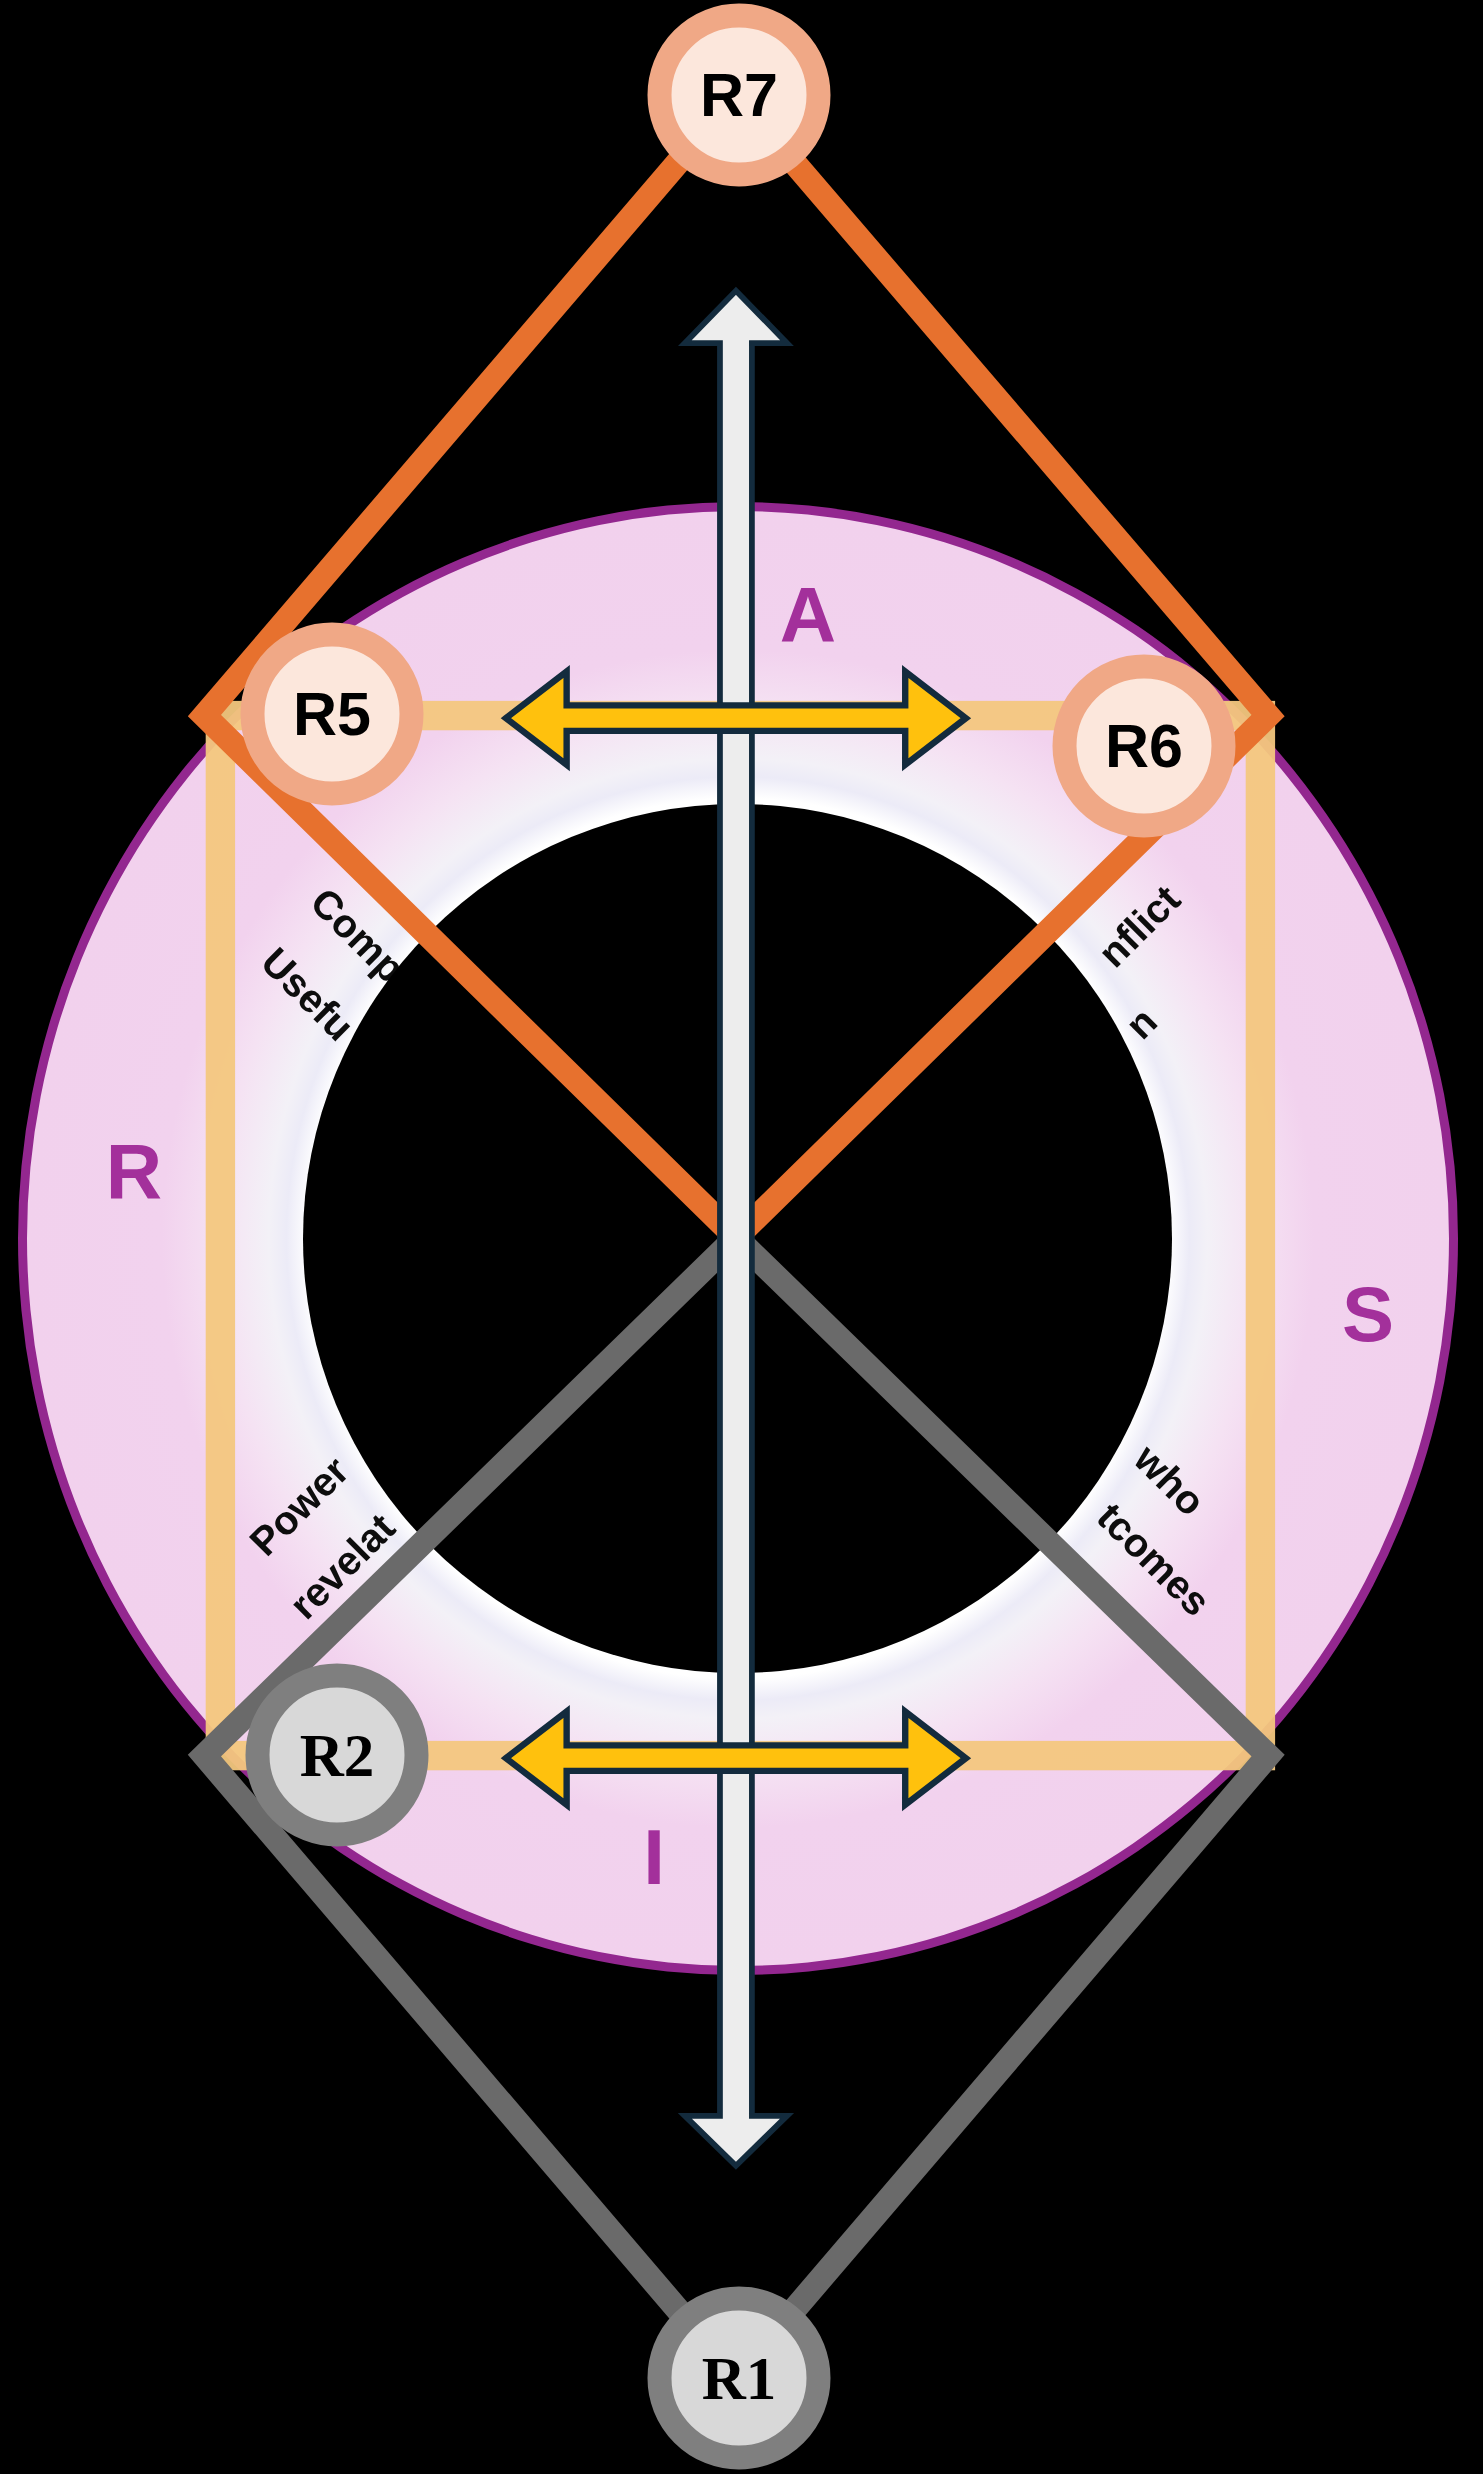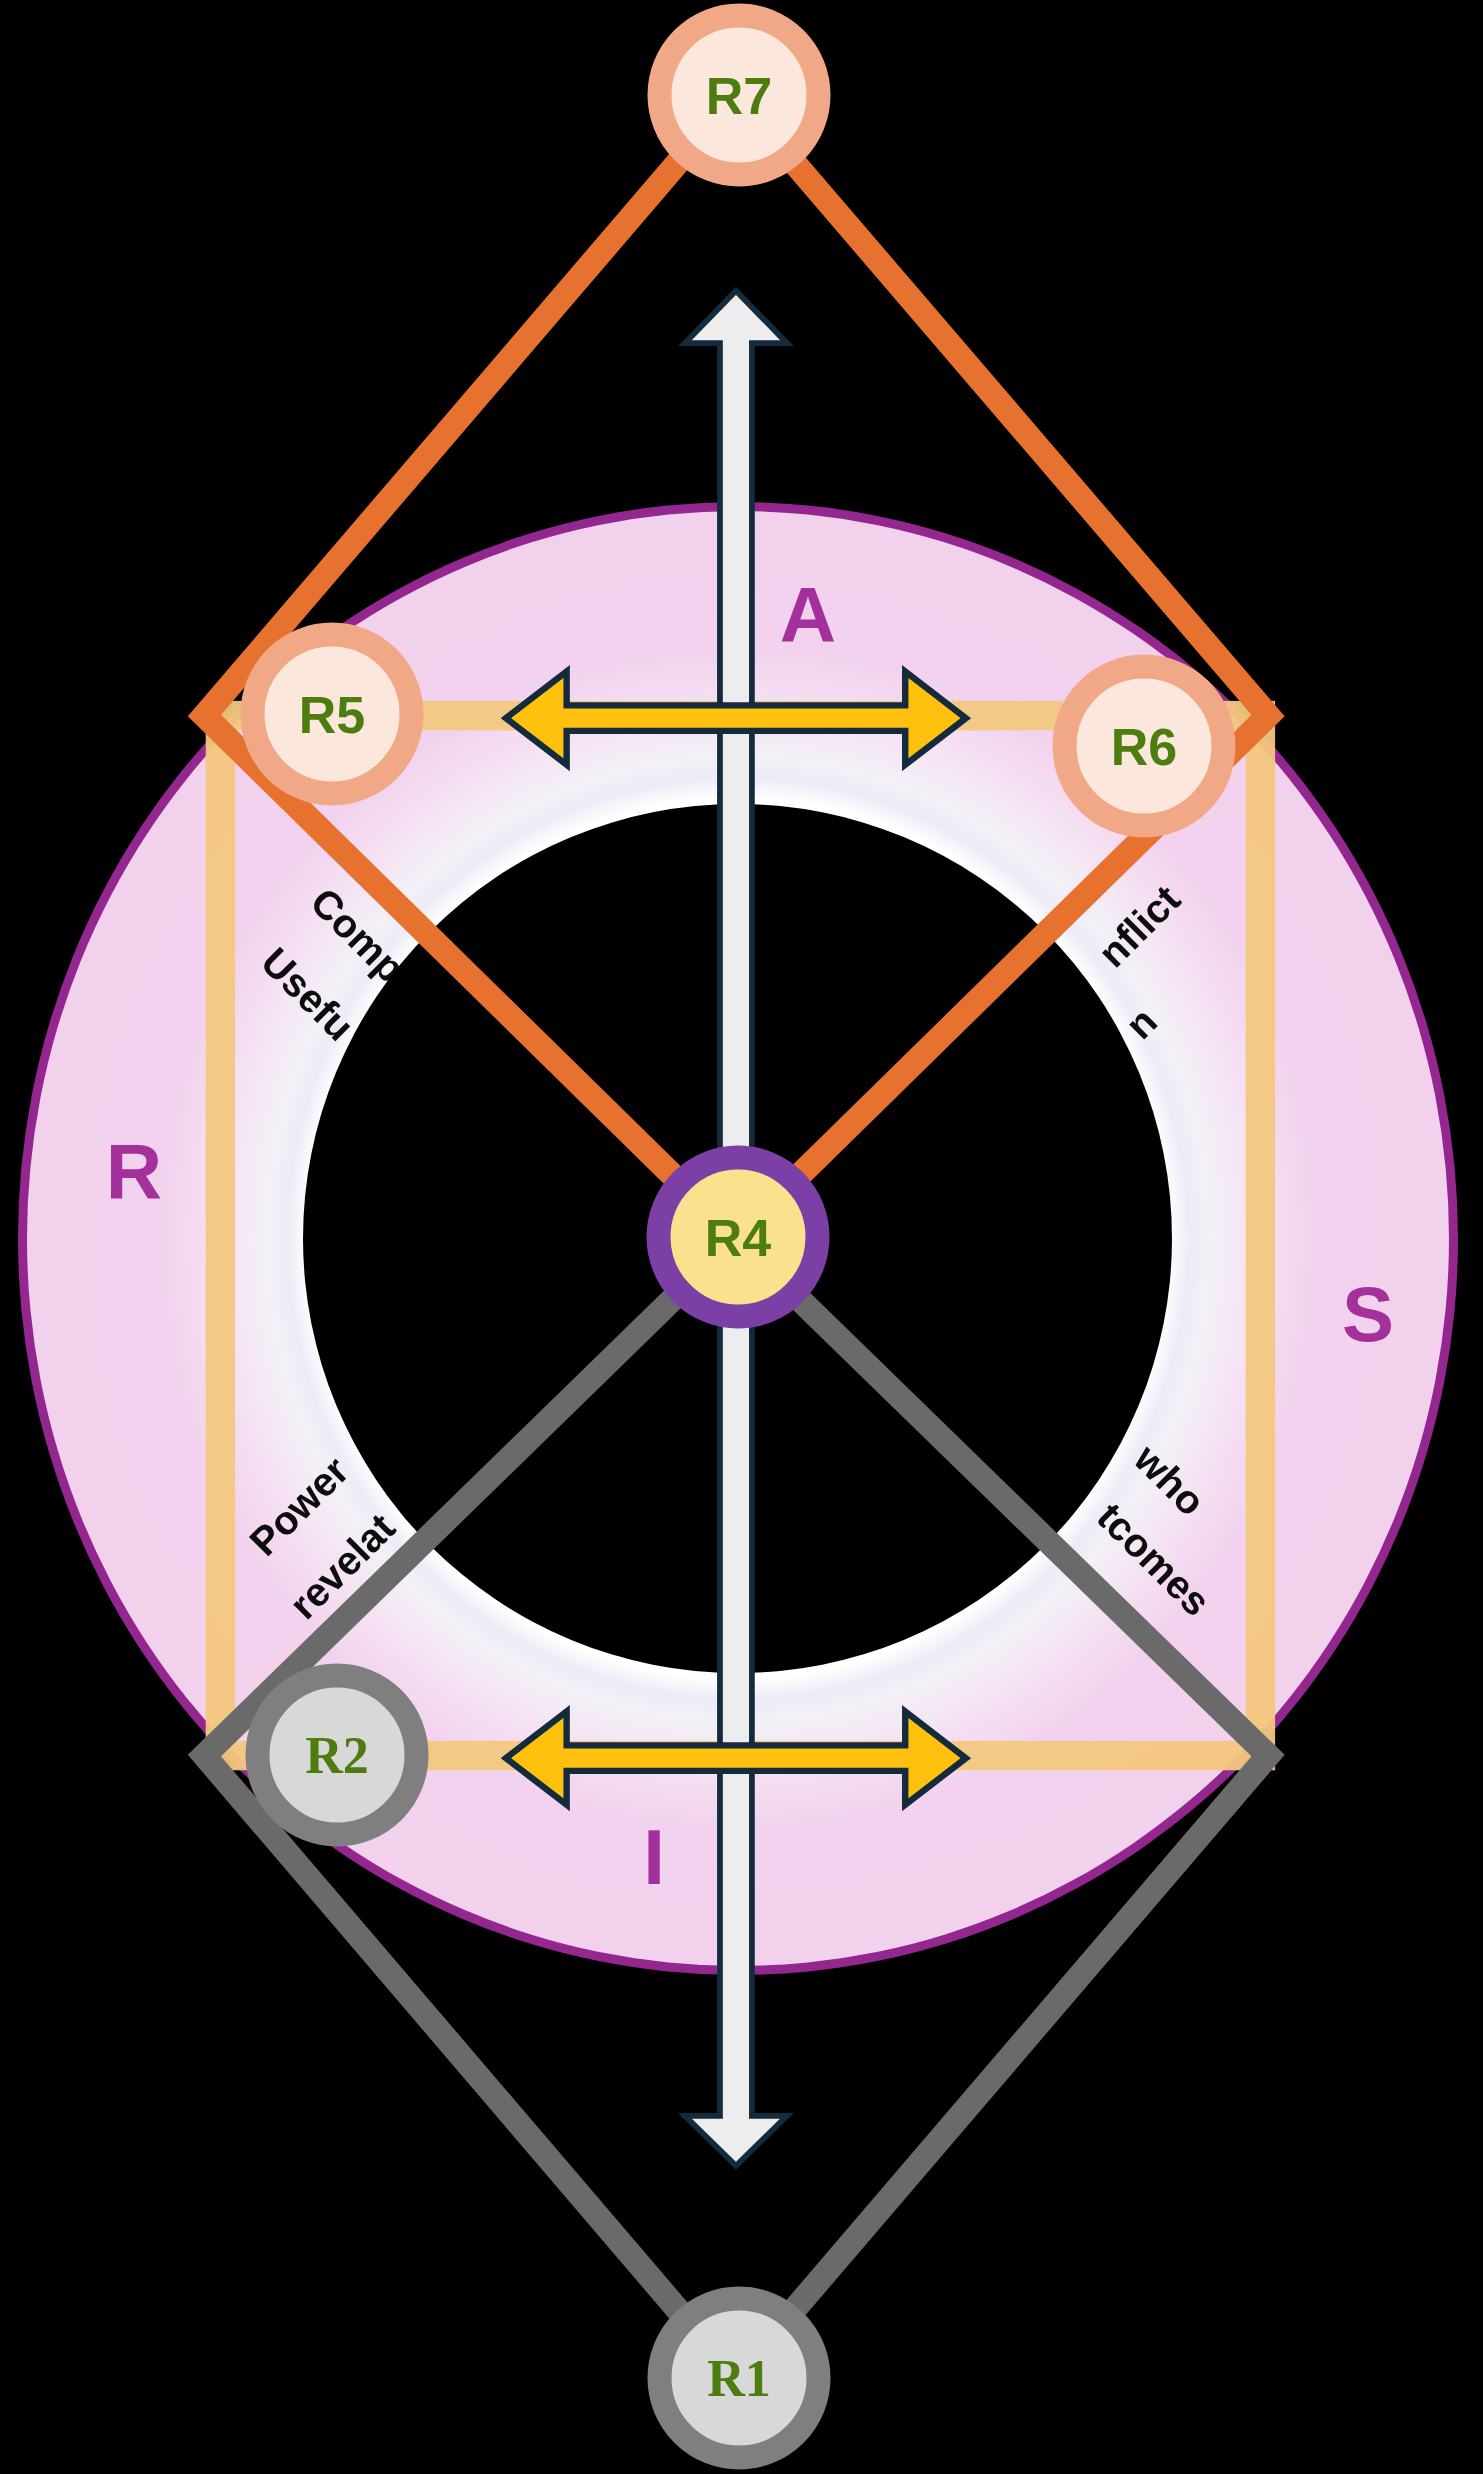--- a/index.html
+++ b/index.html
@@ -55,21 +55,21 @@
   .node{
     position:absolute;
     width:183px;height:183px;
     box-sizing:border-box;
     border-radius:50%;
     display:flex;align-items:center;justify-content:center;
     transform:translate(-50%,-50%);
     z-index:5;
   }
   .node span{
-    font-size:52px;font-weight:700;color:#4d7c0f;line-height:1;
+    font-size:61px;font-weight:700;color:#000000;line-height:1;
   }
   .node-peach{border:24px solid #F0A886;background:#FCE7DC;}
   .node-purple{border:24px solid #7B3FA6;background:#FAE18E;}
   .node-gray{border:24px solid #7F7F7F;background:#D8D8D8;font-family:Liberation Serif, serif;}
   #node-0{left:739px;top:95px;}
   #node-1{left:332px;top:714px;justify-content:center;}
   #node-2{left:1144px;top:746px;}
   #node-3{left:738px;top:1237px;}
   #node-4{left:337px;top:1755px;}
   #node-5{left:1150px;top:1755px;}
@@ -121,23 +121,20 @@
 
   <div id="node-0" class="node node-peach">
       <span>R7</span>
     </div>
   <div id="node-1" class="node node-peach">
       <span>R5</span>
     </div>
   <div id="node-2" class="node node-peach">
       <span>R6</span>
     </div>
-  <div id="node-3" class="node node-purple">
-      <span>R4</span>
-    </div>
   <div id="node-4" class="node node-gray">
       <span>R2</span>
     </div>
   <div id="node-6" class="node node-gray">
       <span>R1</span>
     </div>
 
   <div id="quad-0" class="quadrant">A</div>
   <div id="quad-1" class="quadrant">R</div>
   <div id="quad-2" class="quadrant">S</div>

